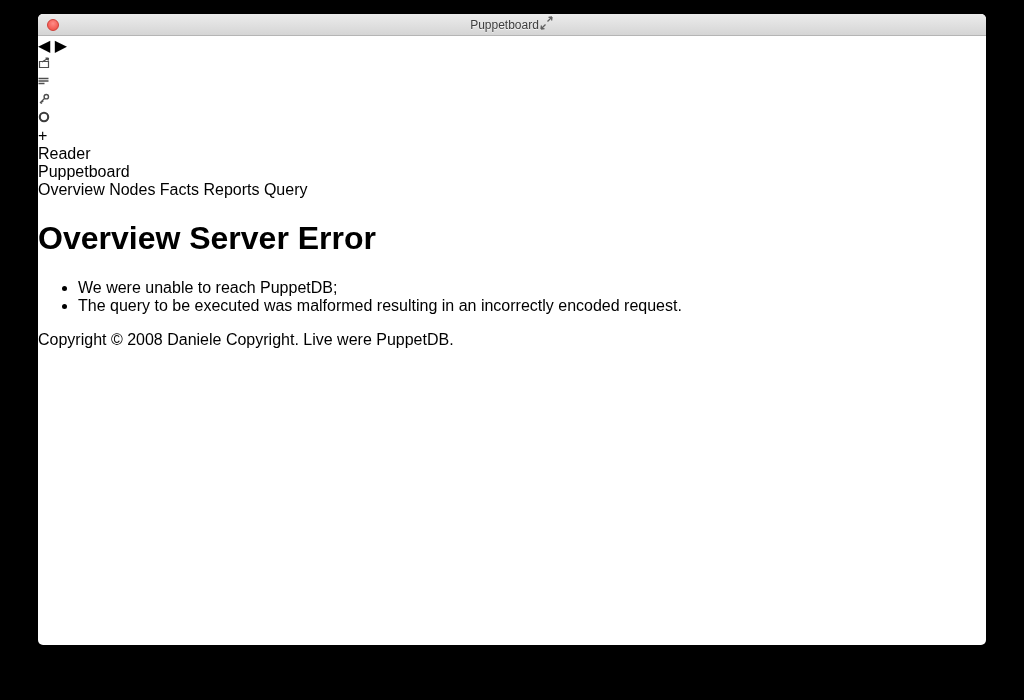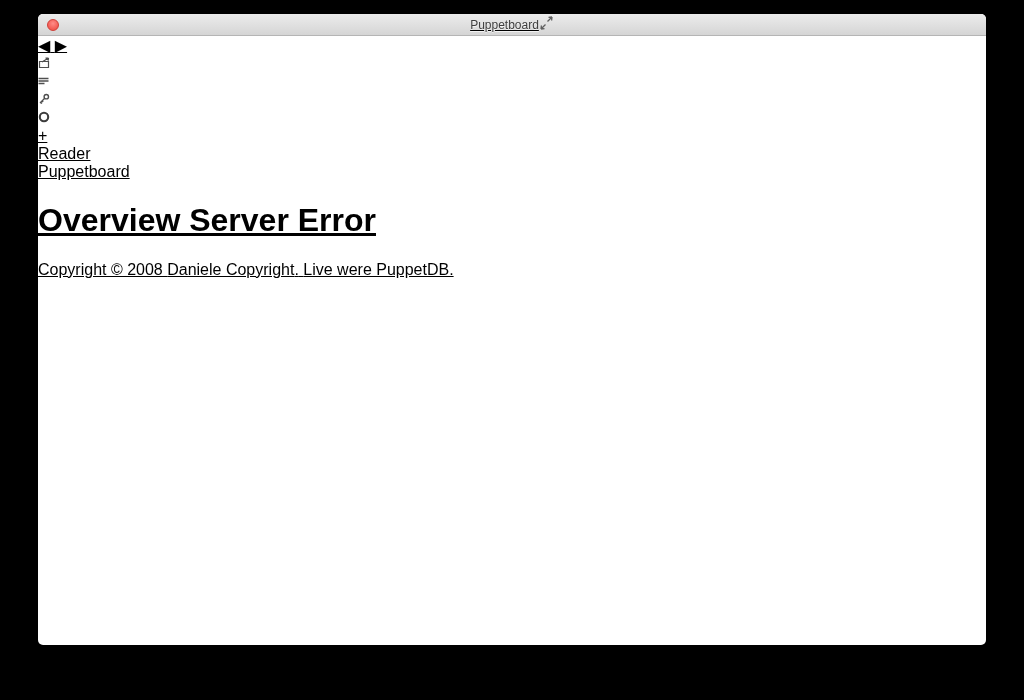--- a/index.html
+++ b/index.html
@@ -13,21 +13,21 @@
   }
 
   
   .mac-window {
     position: absolute; left: 38px; top: 14px;
     width: 948px; height: 631px;
     border-radius: 5px;
     overflow: hidden;
     background: #fff;
     box-shadow: 0 14px 34px rgba(0,0,0,0.85), 0 0 0 1px rgba(0,0,0,0.55);
-    display: flex; flex-direction: column; text-decoration: underline;
+    display: flex; flex-direction: column;
   }
 
   
   .titlebar {
     height: 22px; flex: 0 0 22px;
     background: linear-gradient(#ececec, #d5d5d5);
     border-bottom: 1px solid #b5b5b5;
     position: relative;
     display: flex; align-items: center; justify-content: center;
   }
@@ -215,26 +215,37 @@
       <span class="plus-glyph">+</span>
     </div>
     <div class="tb-btn reader-btn">Reader</div>
   </div>
 
   <div class="page">
 
     <div class="navbar">
       <div class="nav-container">
         <span class="navbar-brand">Puppetboard</span>
+        <div class="nav-items">
+          <span class="nav-item active">Overview</span>
+          <span class="nav-item">Nodes</span>
+          <span class="nav-item">Facts</span>
+          <span class="nav-item">Reports</span>
+          <span class="nav-item">Query</span>
+        </div>
       </div>
     </div>
 
     <div class="content">
       <div class="content-container">
         <h1>Overview Server Error</h1>
+        <ul>
+          <li>We were unable to reach PuppetDB;</li>
+          <li>The query to be executed was malformed resulting in an incorrectly encoded request.</li>
+        </ul>
       </div>
     </div>
 
     <div class="footer">
       <span><span>Copyright © 2008 </span><a>Daniele Copyright</a><span>.</span></span>
       <span class="footer-right">Live were PuppetDB.</span>
     </div>
 
   </div>
 

